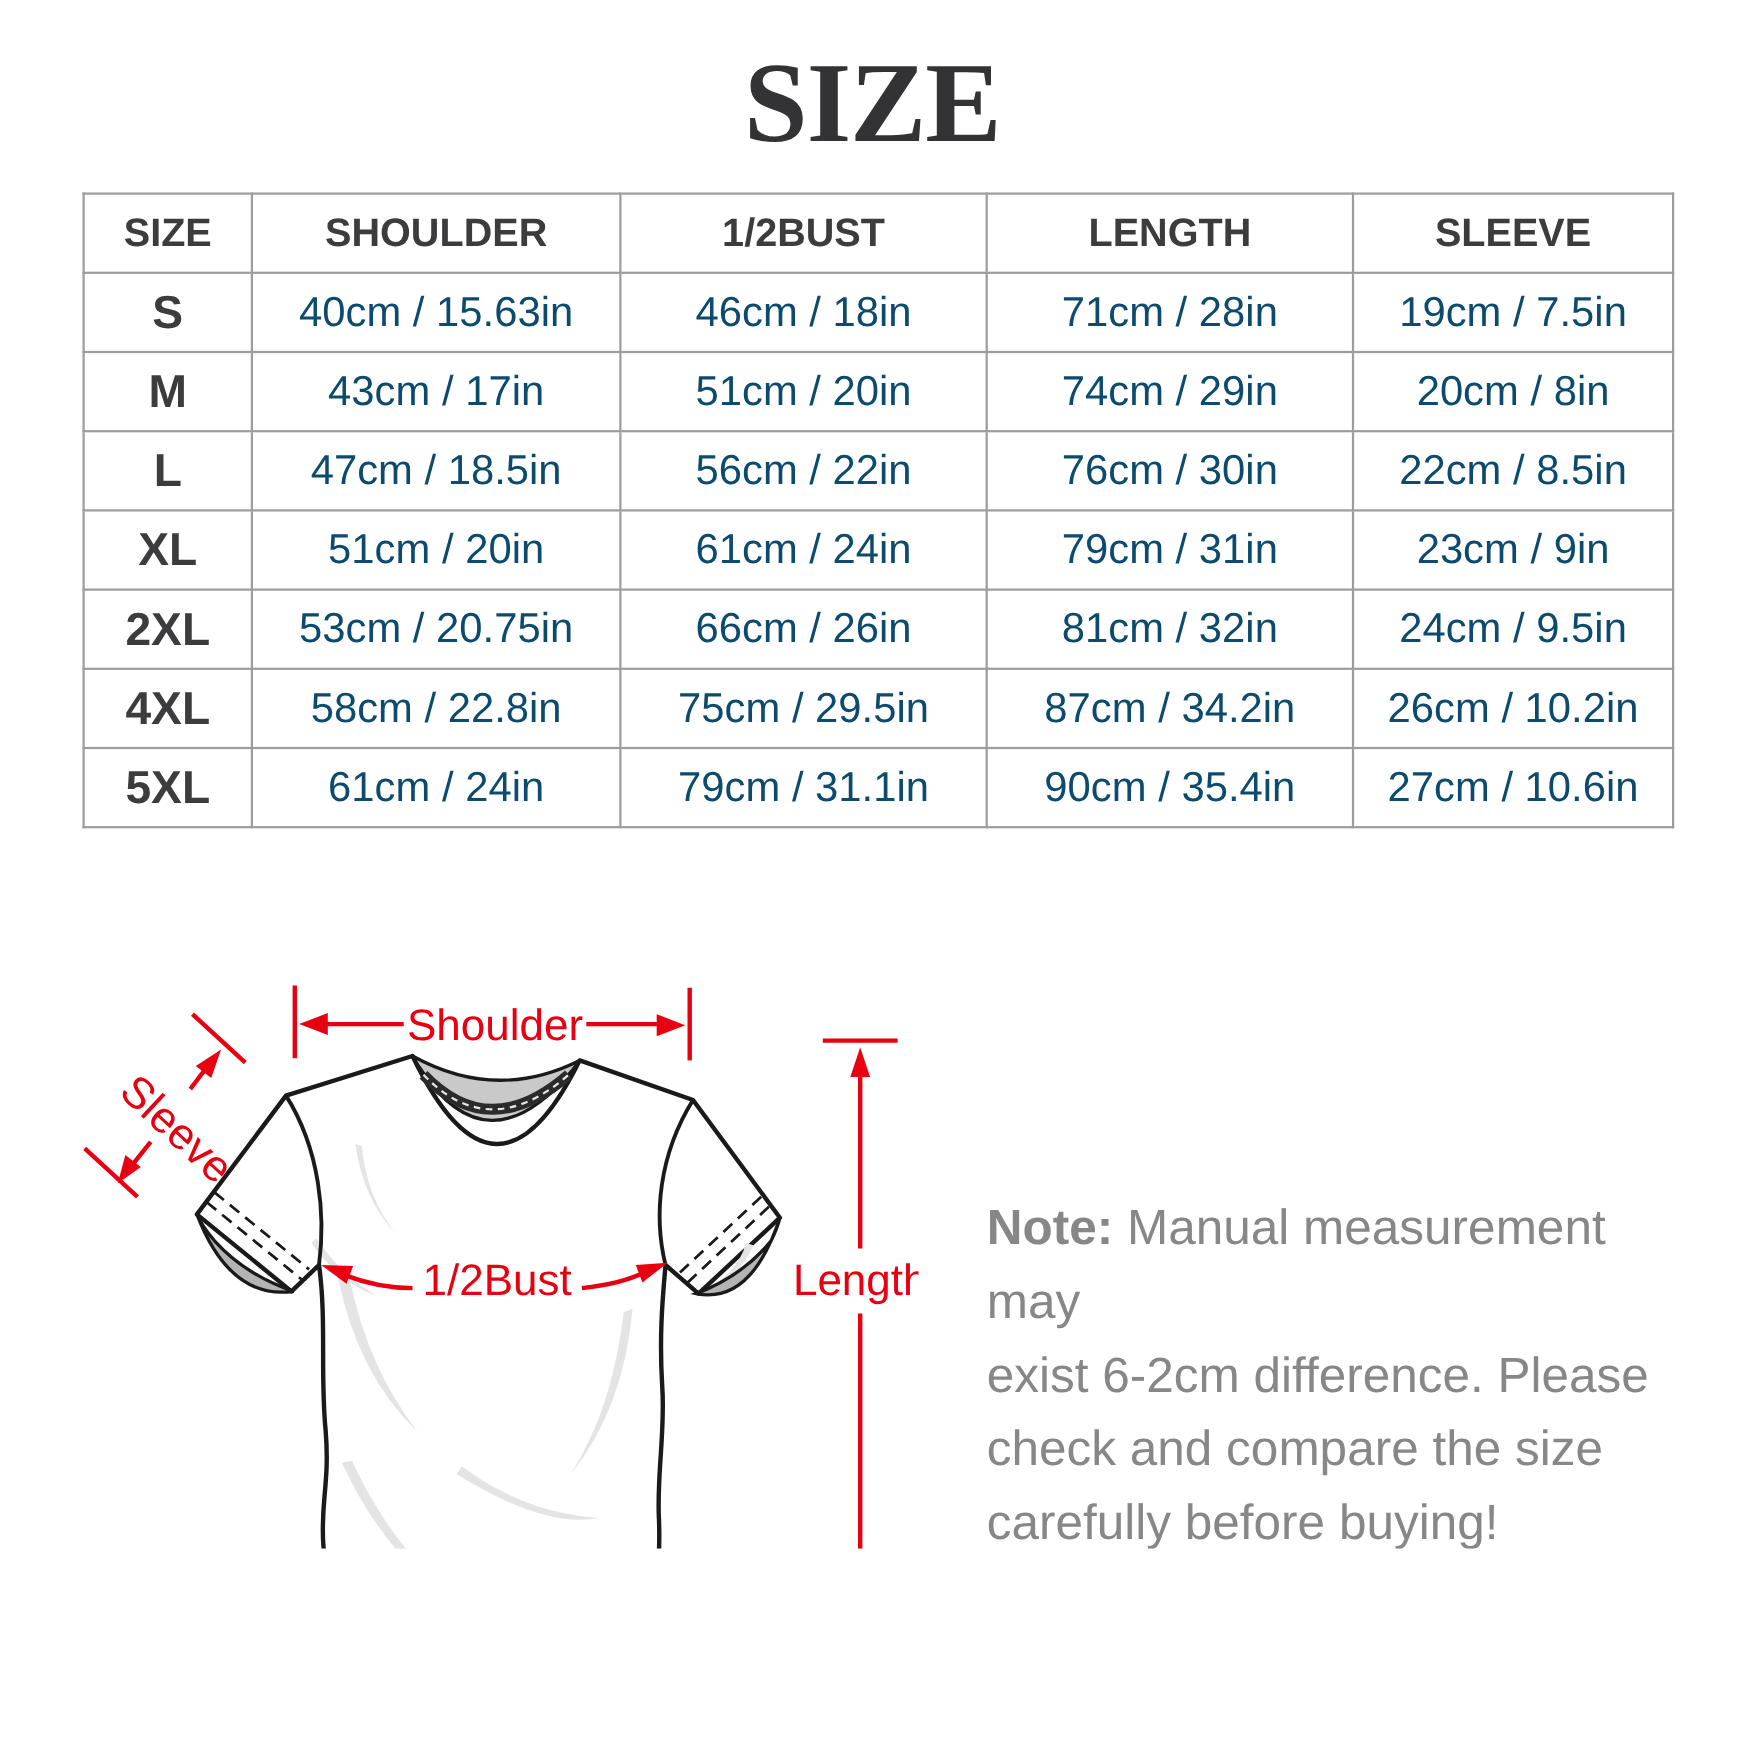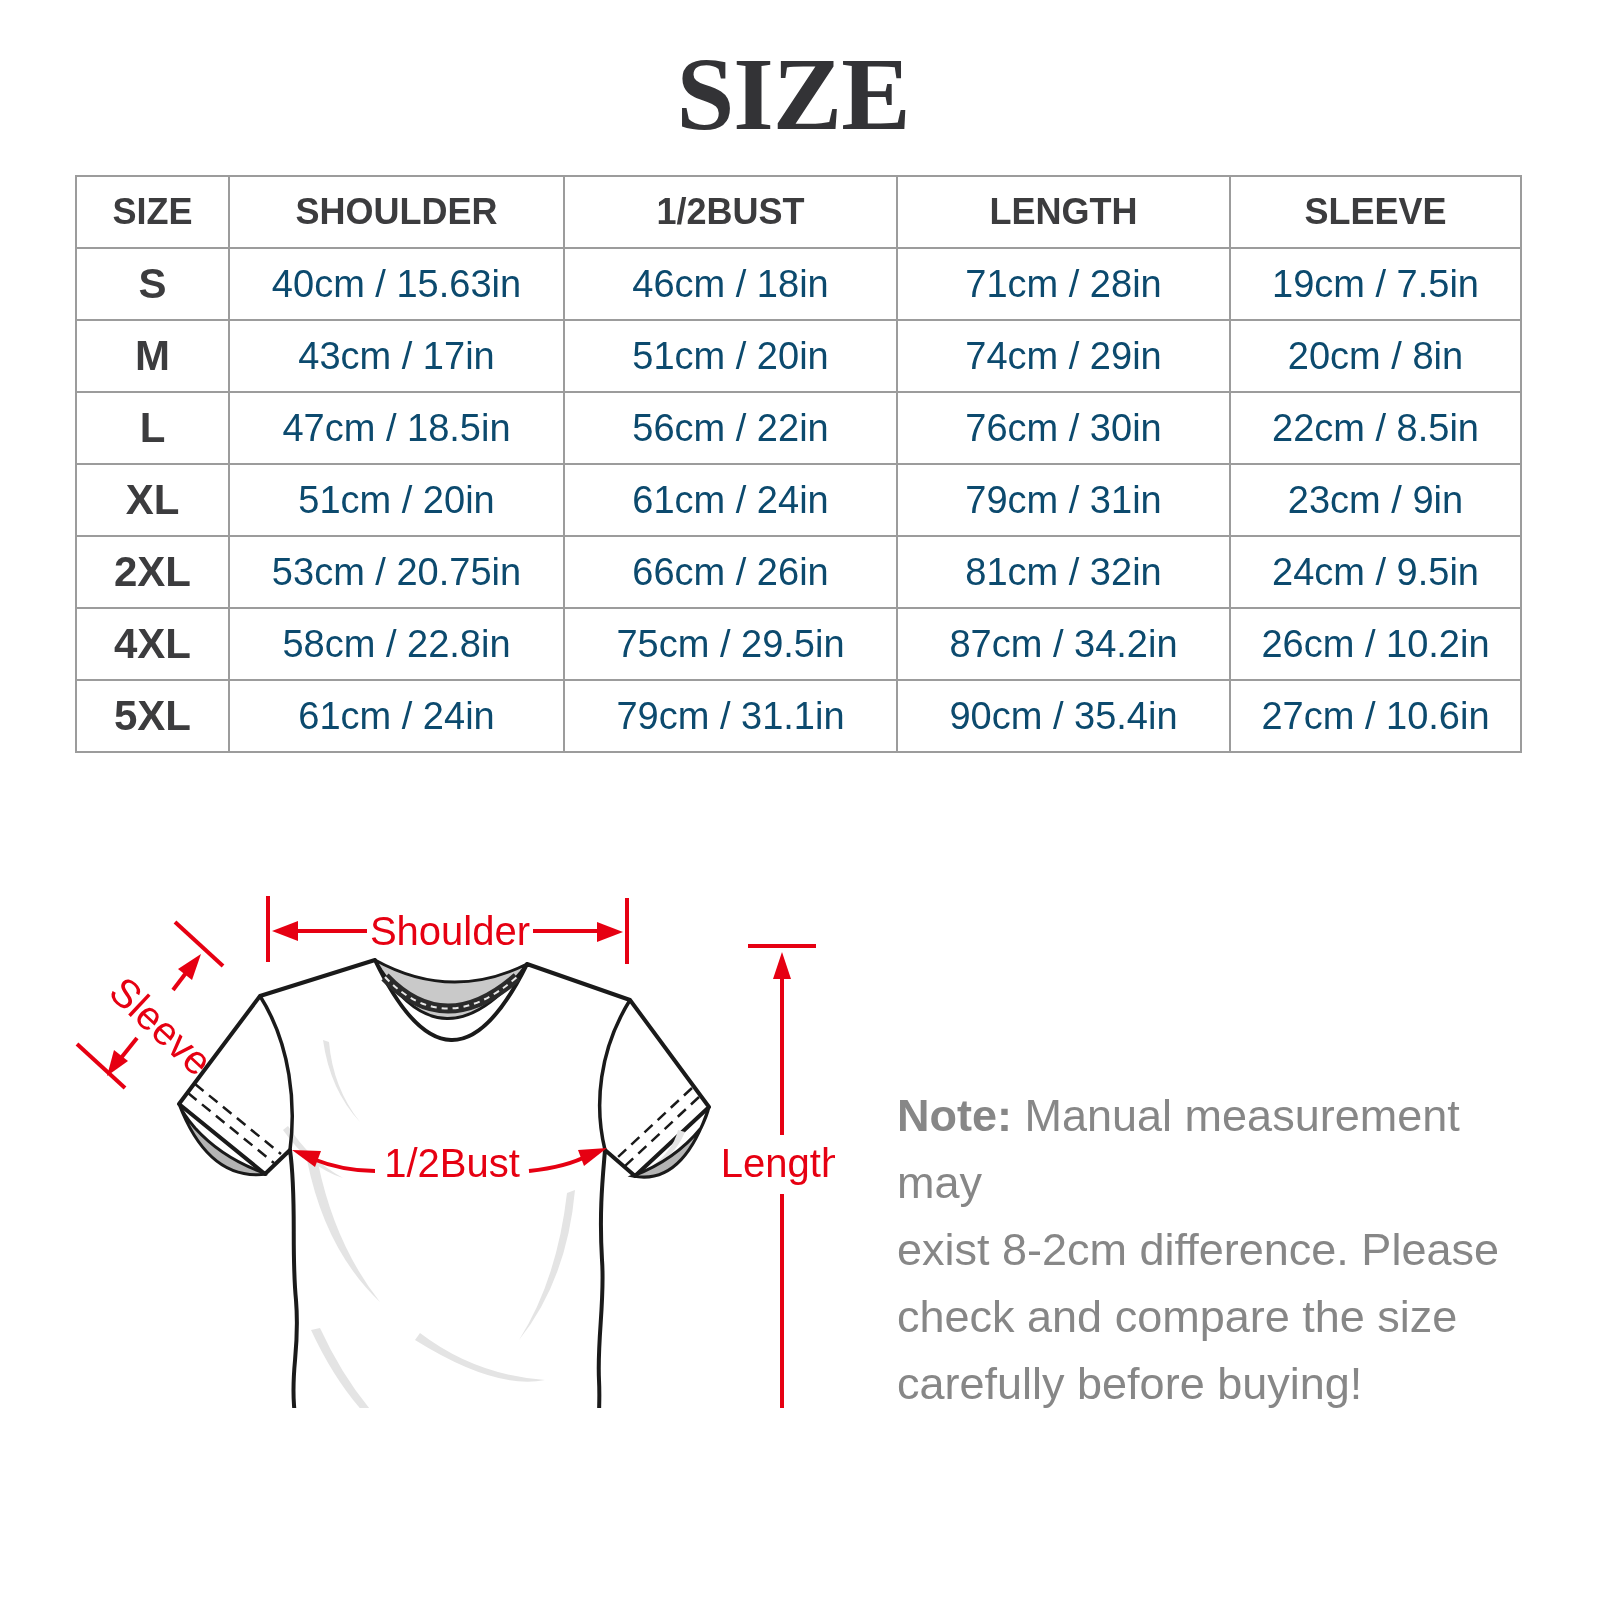--- a/index.html
+++ b/index.html
@@ -183,18 +183,18 @@
         <text class="redlabel" x="707" y="317" text-anchor="middle" stroke="none">Length</text>
         <line x1="707" y1="334" x2="707" y2="662" stroke-width="4"></line>
         <polygon points="707,678 698,651 716,651" stroke="none"></polygon>
         <line x1="673" y1="682" x2="741" y2="682" stroke-width="4"></line>
       </g>
     </g>
   </svg>
 
   <div id="note">
     <div><span class="note-label">Note:</span> <span>Manual measurement may</span></div>
-    <div>exist 8-2cm difference. Please</div>
+    <div>exist 6-2cm difference. Please</div>
     <div>check and compare the size</div>
     <div>carefully before buying!</div>
   </div>
 
 </div>
 
 </body></html>

